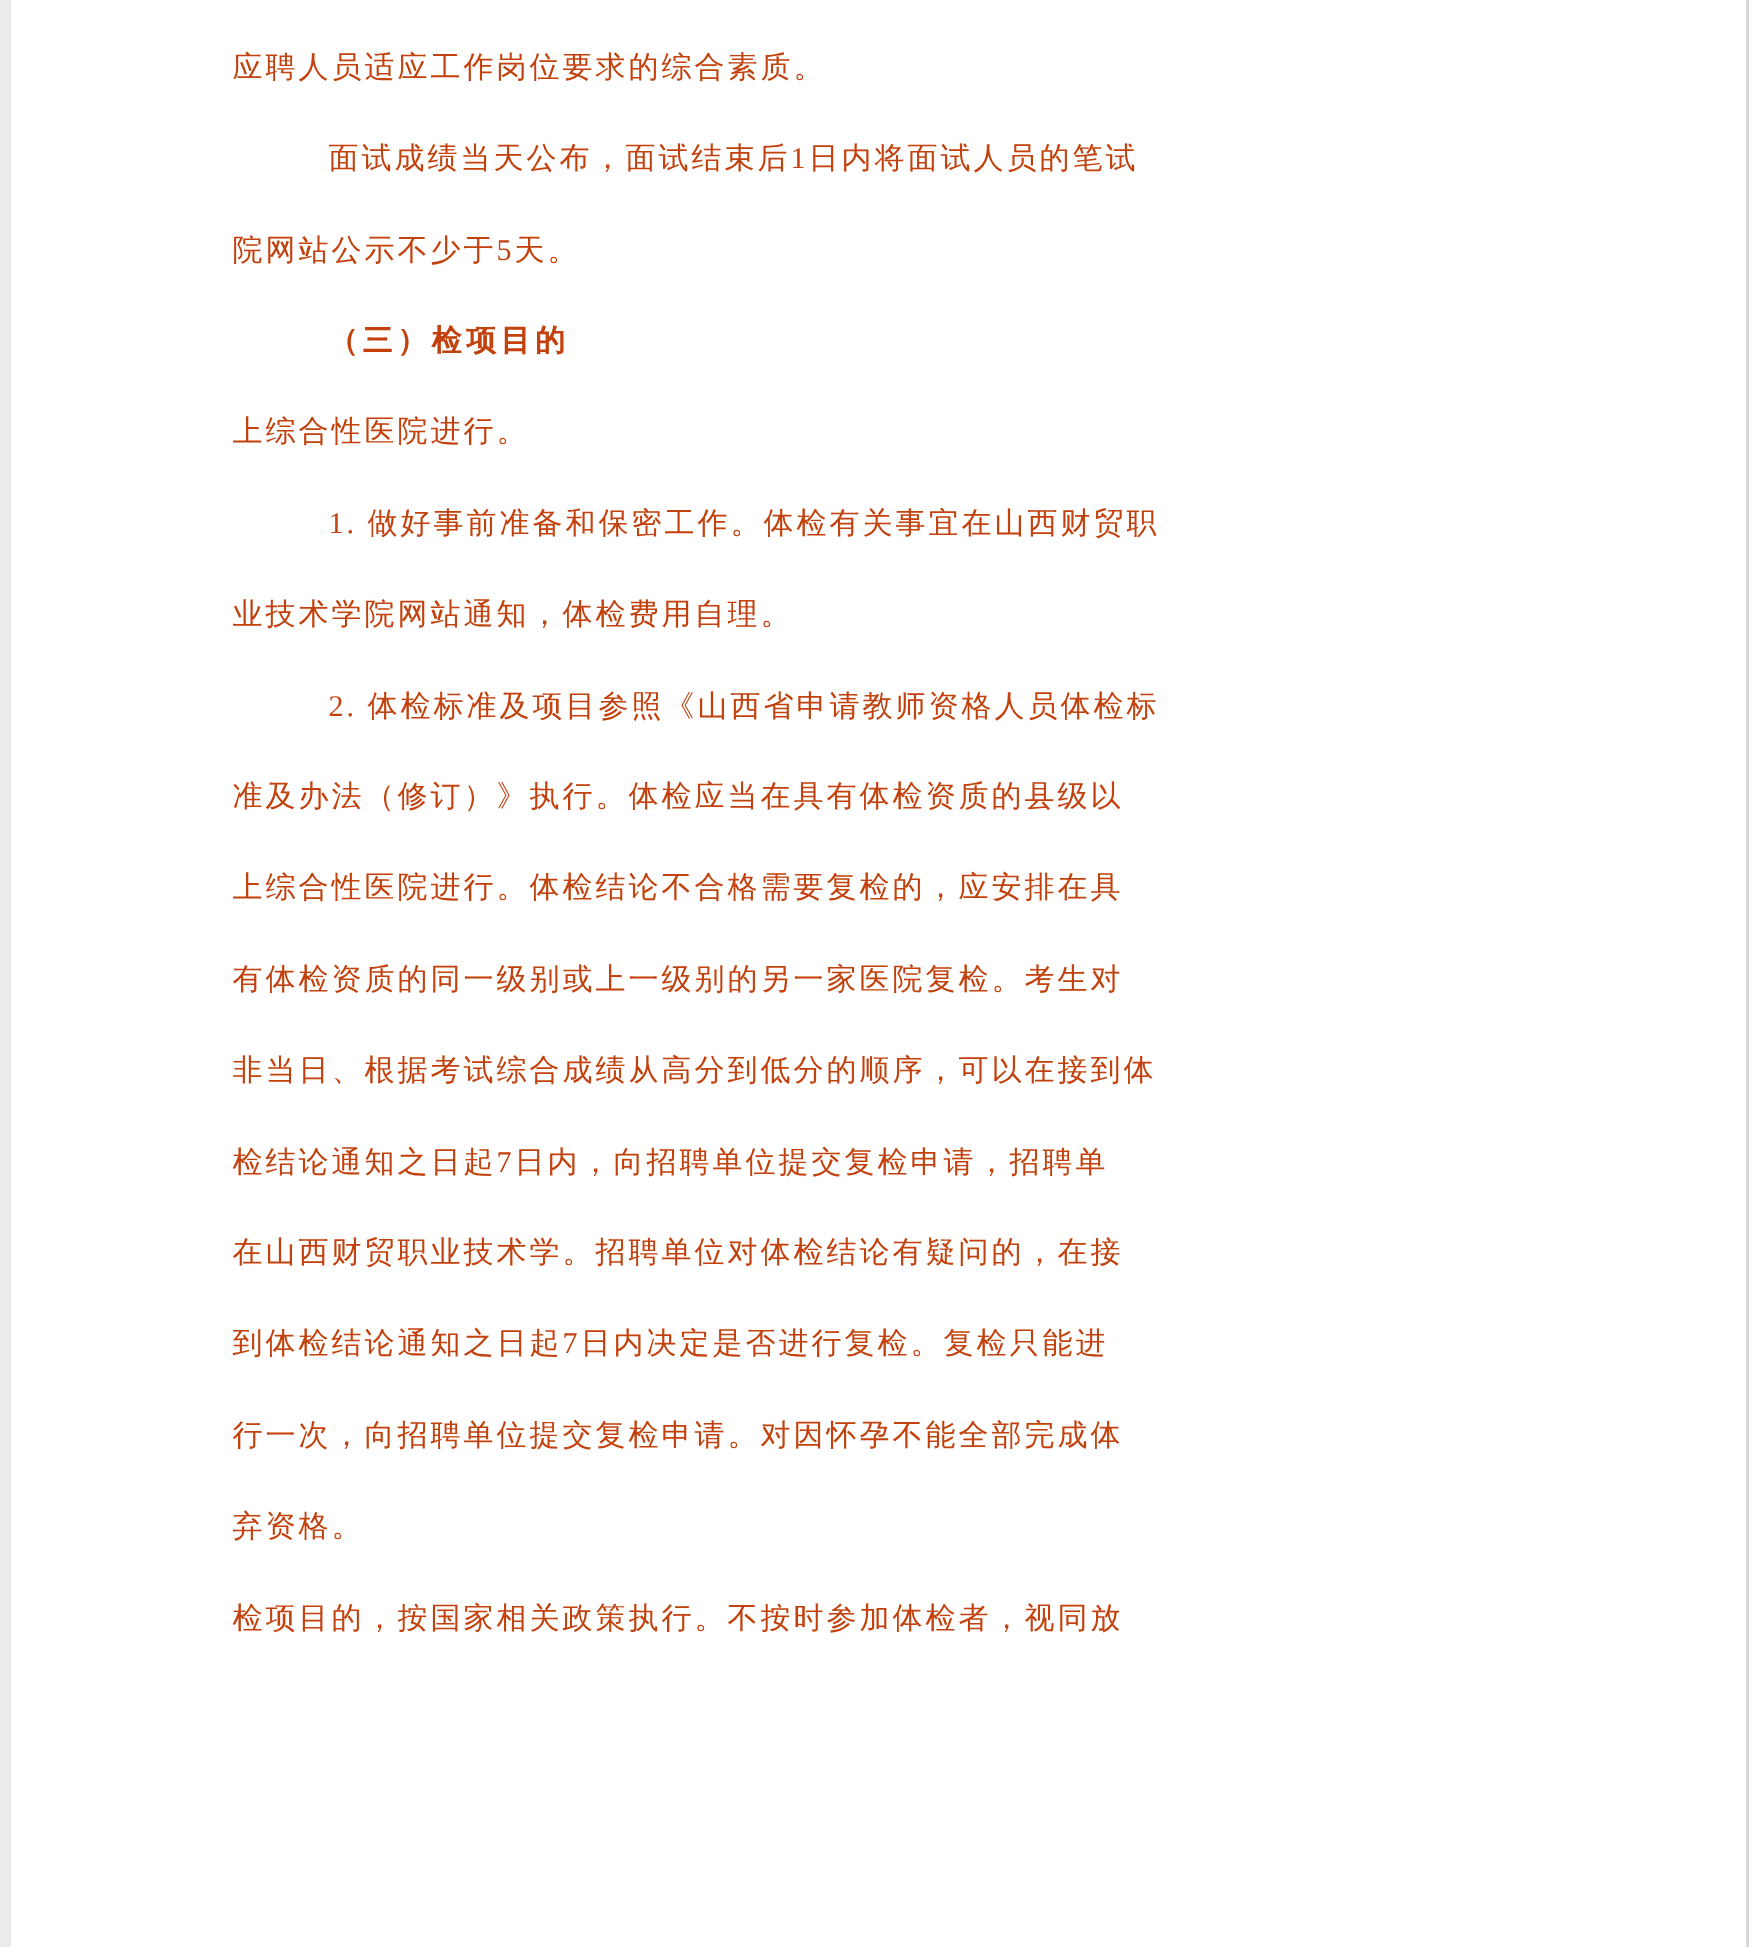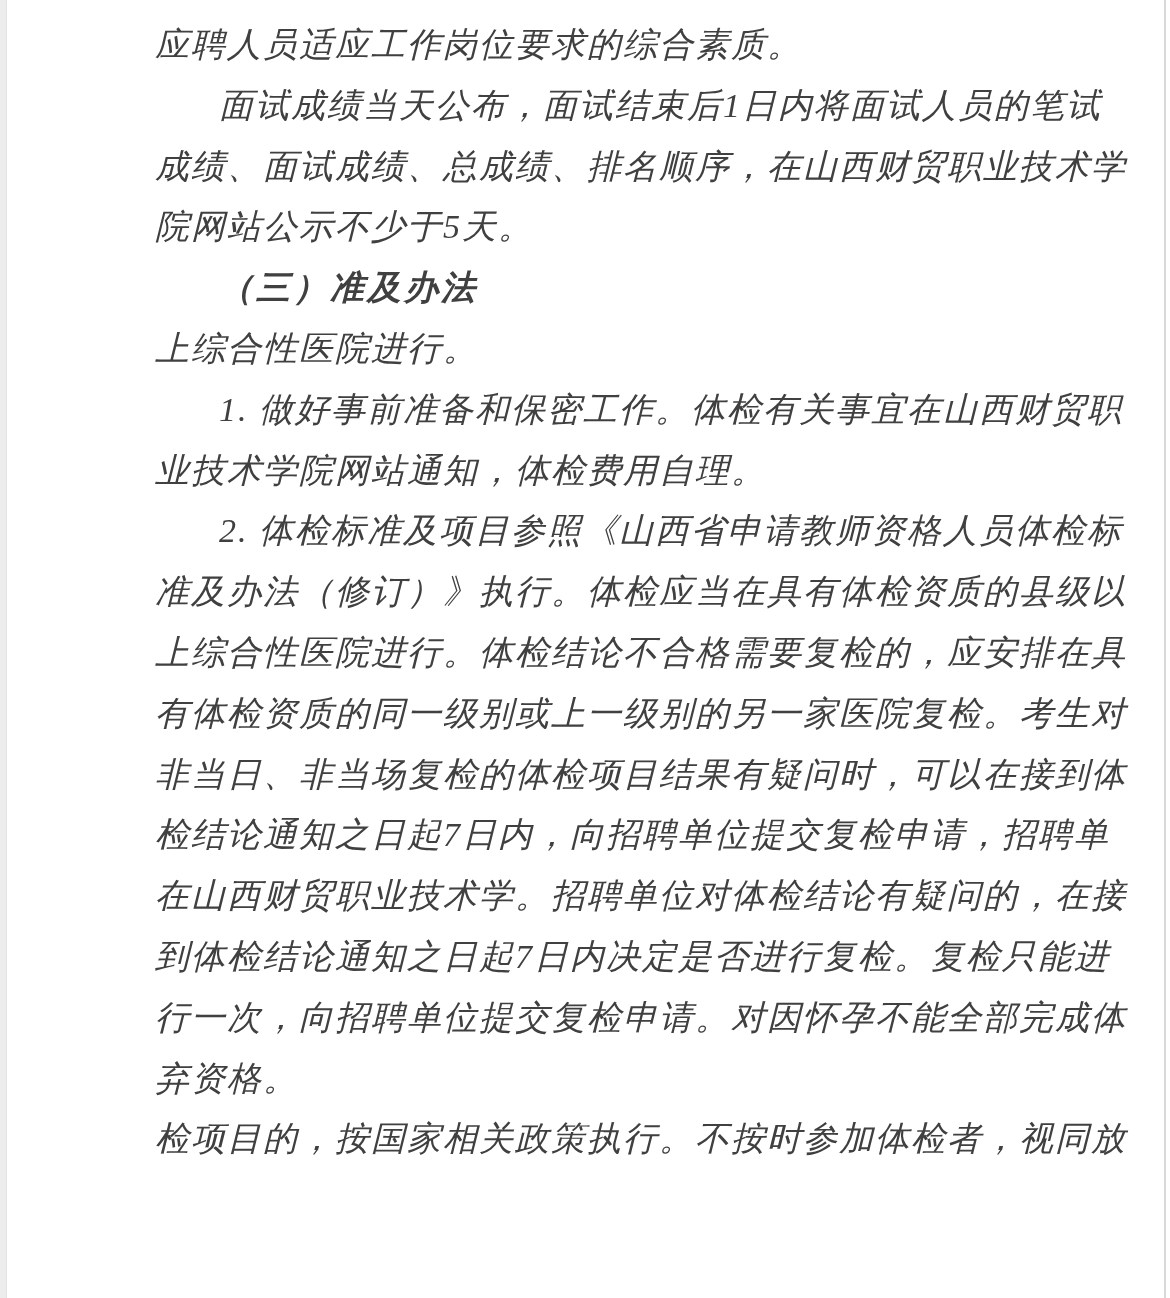--- a/index.html
+++ b/index.html
@@ -30,55 +30,53 @@
   }
   .content {
     position: absolute;
     left: 155px;
     top: 15px;
     width: 905px;
   }
   .line {
     height: 60.8px;
     line-height: 60.8px;
-    font-size: 34px;
+    font-size: 20px;
     letter-spacing: 2px;
-    color: #404040;
+    color: #c2410c;
     white-space: nowrap;
-    font-style: italic;
   }
   .line.indent {
     padding-left: 64px;
   }
   .line.heading {
     font-weight: 700;
     letter-spacing: 3px;
   }
 </style>
 </head>
 <body>
 
 <div class="page">
   <div class="edge-left"></div>
   <div class="edge-right"></div>
 
   <div class="content">
     <div class="line">应聘人员适应工作岗位要求的综合素质。</div>
     <div class="line indent">面试成绩当天公布，面试结束后1日内将面试人员的笔试</div>
-    <div class="line">成绩、面试成绩、总成绩、排名顺序，在山西财贸职业技术学</div>
     <div class="line">院网站公示不少于5天。</div>
-    <div class="line indent heading">（三）准及办法</div>
+    <div class="line indent heading">（三）检项目的</div>
     <div class="line">上综合性医院进行。</div>
     <div class="line indent">1. 做好事前准备和保密工作。体检有关事宜在山西财贸职</div>
     <div class="line">业技术学院网站通知，体检费用自理。</div>
     <div class="line indent">2. 体检标准及项目参照《山西省申请教师资格人员体检标</div>
     <div class="line">准及办法（修订）》执行。体检应当在具有体检资质的县级以</div>
     <div class="line">上综合性医院进行。体检结论不合格需要复检的，应安排在具</div>
     <div class="line">有体检资质的同一级别或上一级别的另一家医院复检。考生对</div>
-    <div class="line">非当日、非当场复检的体检项目结果有疑问时，可以在接到体</div>
+    <div class="line">非当日、根据考试综合成绩从高分到低分的顺序，可以在接到体</div>
     <div class="line">检结论通知之日起7日内，向招聘单位提交复检申请，招聘单</div>
     <div class="line">在山西财贸职业技术学。招聘单位对体检结论有疑问的，在接</div>
     <div class="line">到体检结论通知之日起7日内决定是否进行复检。复检只能进</div>
     <div class="line">行一次，向招聘单位提交复检申请。对因怀孕不能全部完成体</div>
     <div class="line">弃资格。</div>
     <div class="line">检项目的，按国家相关政策执行。不按时参加体检者，视同放</div>
   </div>
 </div>
 
 </body></html>

